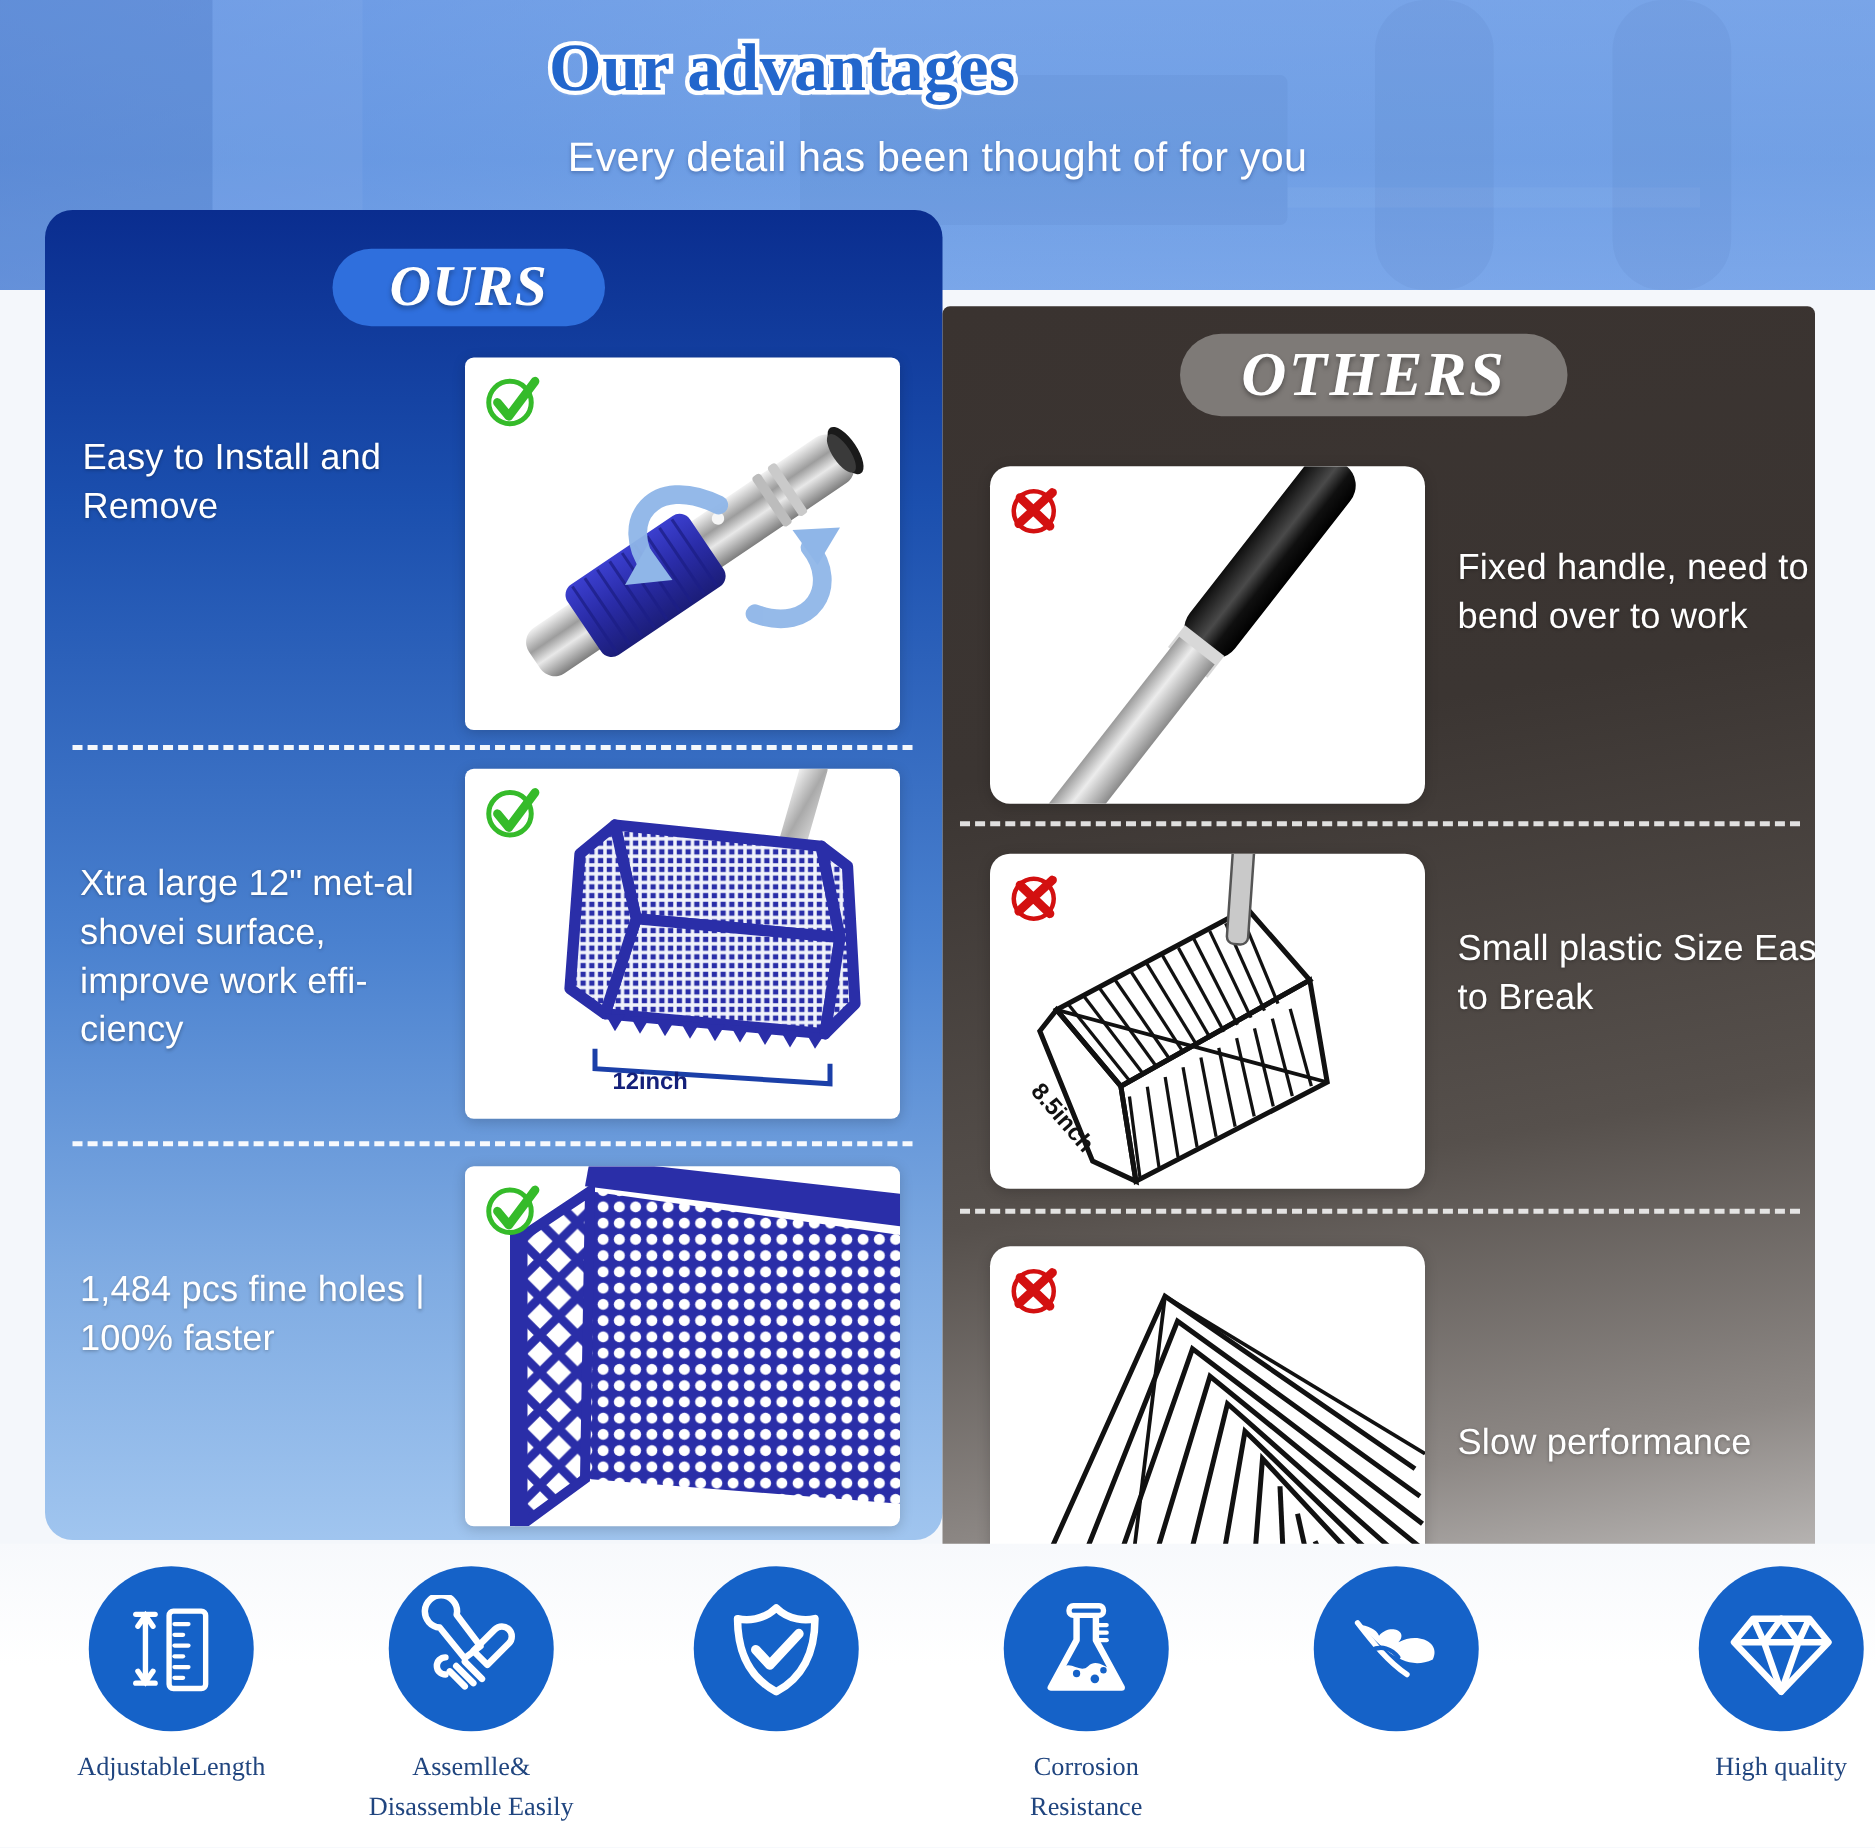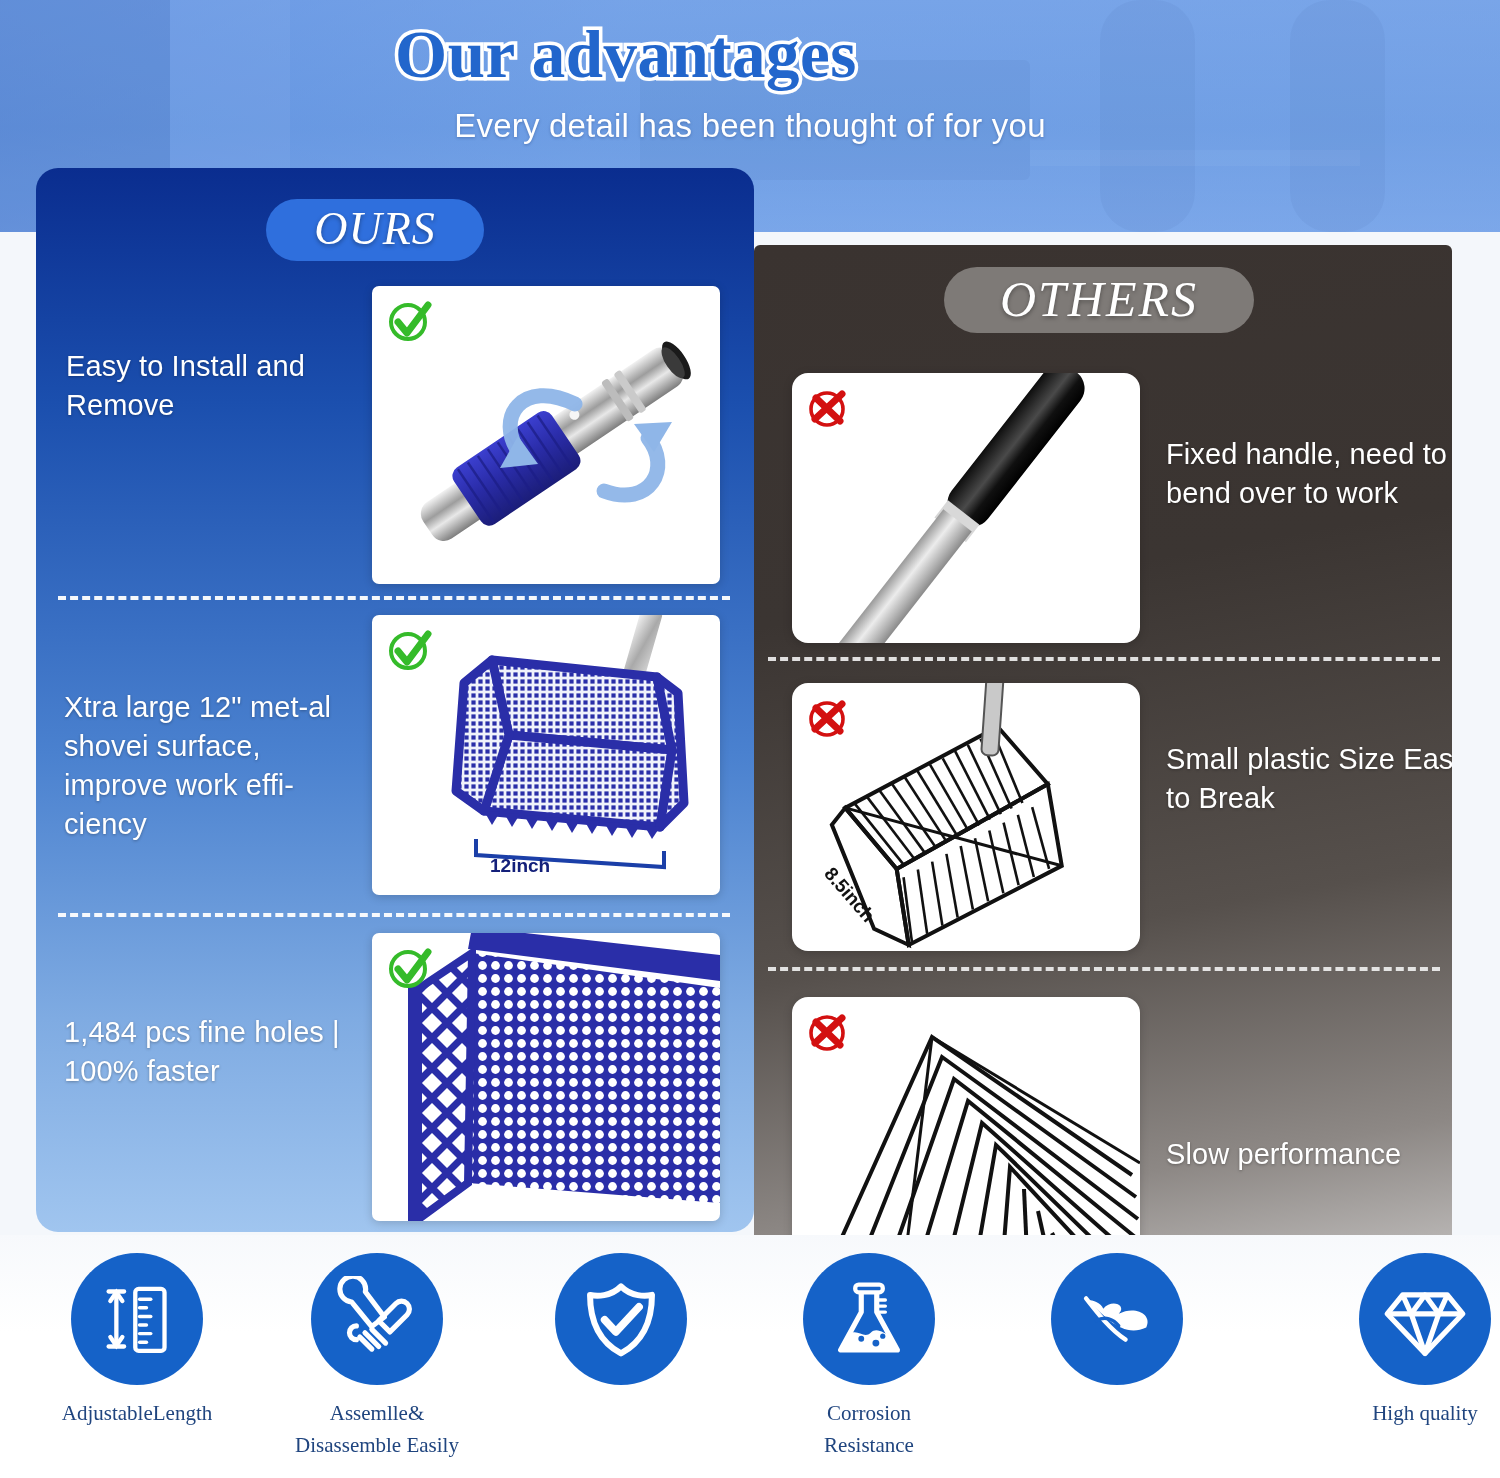--- a/index.html
+++ b/index.html
@@ -18,21 +18,21 @@
       linear-gradient(105deg, rgba(90,140,225,.55) 0%, rgba(110,160,235,.35) 40%, rgba(120,165,235,.45) 100%),
       linear-gradient(180deg,#7aa5e6 0%,#6d9ce0 55%,#7fa9e8 100%);
     overflow:hidden;
   }
   .hdr-photo{position:absolute;inset:0;opacity:.55;}
   .hp{position:absolute;background:rgba(255,255,255,.16);}
   .hp.dark{background:rgba(40,70,130,.20);}
   .header-title{
     position:absolute;left:0;top:14px;width:1252px;text-align:center;
     font-family:"Liberation Serif", serif;
-    font-weight:bold;font-size:67px;line-height:80px;
+    font-weight:bold;font-size:54px;line-height:80px;
     color:#2266cc;letter-spacing:.5px;
     -webkit-text-stroke:7px #ffffff;
     paint-order:stroke fill;
     text-shadow:0 2px 3px rgba(255,255,255,.6);
   }
   .header-sub{
     position:absolute;left:0;top:104px;width:1500px;text-align:center;
     font-size:33px;line-height:44px;color:#ffffff;font-weight:500;
     letter-spacing:.2px;
     text-shadow:0 1px 3px rgba(40,70,130,.45);
@@ -50,21 +50,21 @@
   .panel-others{
     position:absolute;left:754px;top:80px;width:698px;height:1155px;
     border-radius:6px;
     background:linear-gradient(170deg,#3a3330 0%,#3b3532 30%,#56504c 58%,#8d8885 78%,#cbc9c8 92%,#e7e6e6 100%);
     overflow:hidden;
   }
 
   .badge{
     position:absolute;border-radius:34px;
     font-family:"Liberation Serif", serif;
-    font-style:italic;font-weight:normal;color:#ffffff;
+    font-style:italic;font-weight:bold;color:#ffffff;
     text-align:center;
     text-shadow:0 2px 4px rgba(0,0,0,.35);
   }
   .badge-ours{
     left:230px;top:31px;width:218px;height:62px;line-height:60px;
     font-size:46px;background:#2f6fdd;letter-spacing:1px;
   }
   .badge-others{
     left:190px;top:22px;width:310px;height:66px;line-height:64px;
     font-size:50px;background:#7e7a77;letter-spacing:2px;

